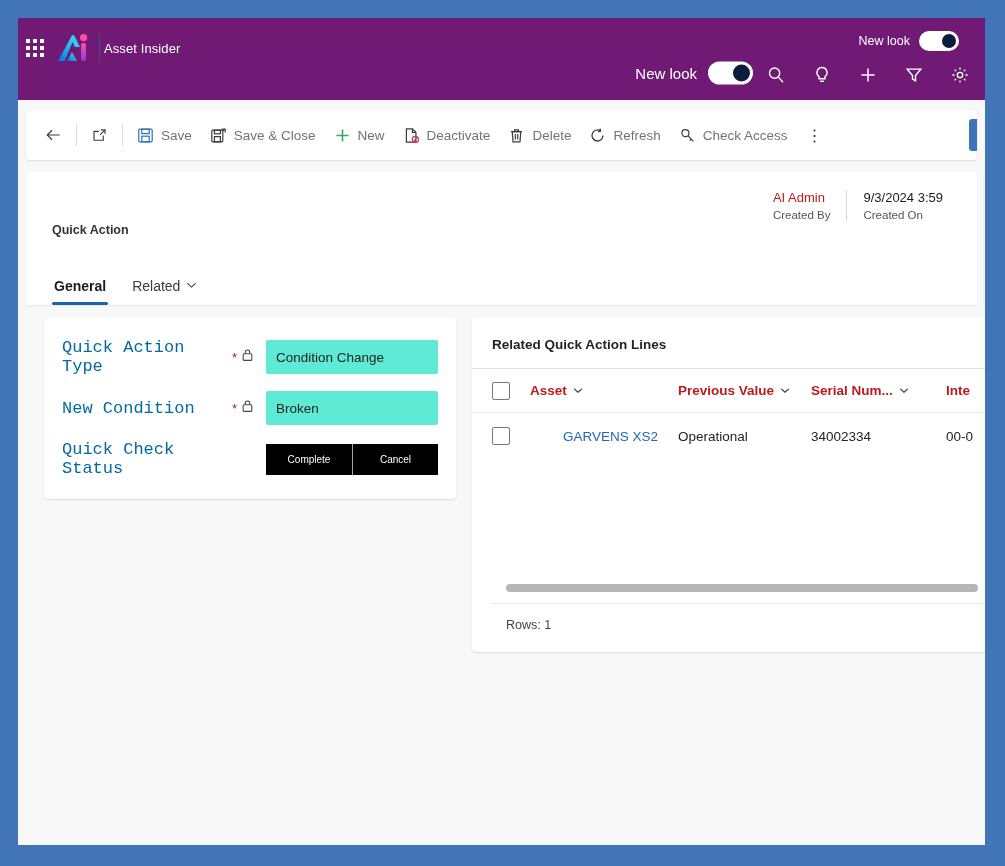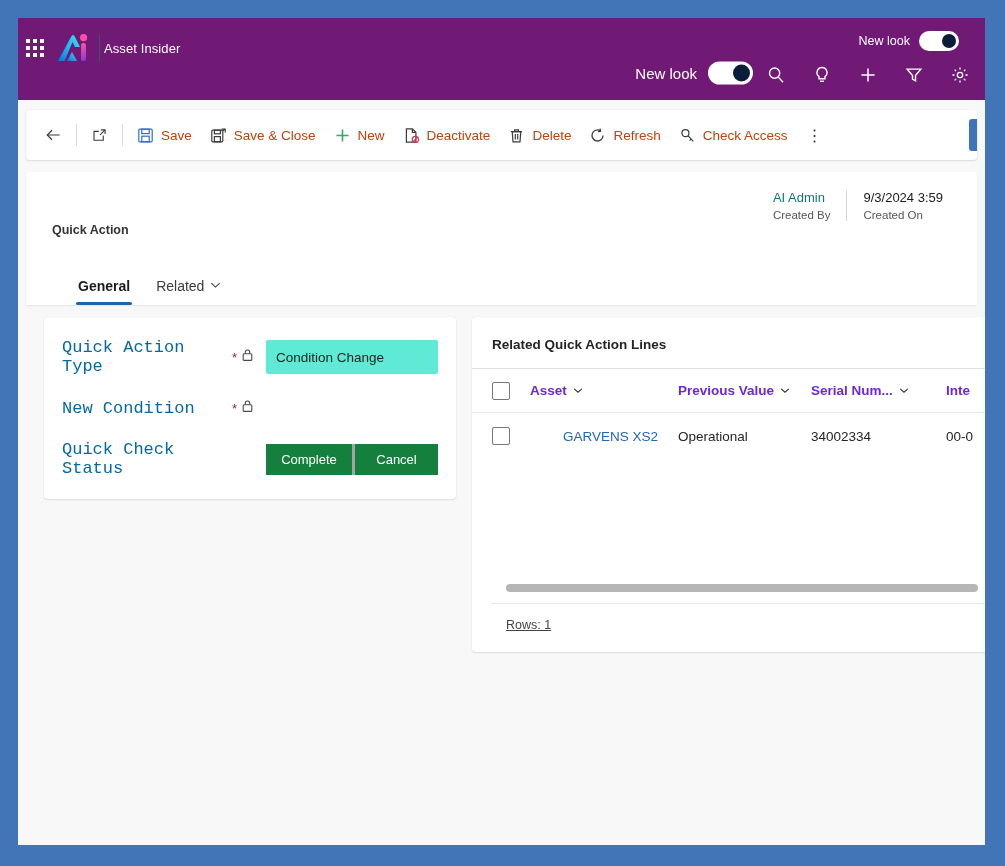--- a/index.html
+++ b/index.html
@@ -88,21 +88,21 @@
     background: #ffffff;
     border-radius: 3px;
     box-shadow: 0 1px 2px rgba(0,0,0,.10), 0 0 1px rgba(0,0,0,.12);
     display: flex; align-items: center;
     padding-left: 10px;
     overflow: hidden;
   }
   .cmd-btn {
     display: flex; align-items: center; gap: 7px;
     height: 34px; padding: 0 9px;
-    font-size: 13.5px; color: #c2410c;
+    font-size: 13.5px; color: #737373;
     cursor: pointer; white-space: nowrap;
     border-radius: 2px;
   }
   .cmd-icon { width: 17px; height: 17px; display:flex; align-items:center; justify-content:center; }
   .cmd-sep { width: 1px; height: 22px; background: #dcdcdc; margin: 0 5px; }
   .cmd-overflow {
     width: 28px; height: 32px; display:flex; align-items:center; justify-content:center;
     cursor: pointer; color:#333; font-size:16px; letter-spacing:0; margin-left: 4px;
   }
   .cmd-right-stub {
@@ -131,25 +131,25 @@
     position: absolute; left: 26px; top: 51px;
     font-size: 12.5px; font-weight: 600; color: #333333;
   }
   #record-meta {
     position: absolute; right: 18px; top: 18px;
     display: flex; align-items: stretch; gap: 0;
   }
   .meta-cell { padding: 0 16px; }
   .meta-cell + .meta-cell { border-left: 1px solid #d6d6d6; }
   .meta-val { font-size: 13px; color: #1b1b1b; margin-bottom: 4px; white-space: nowrap; }
-  .meta-val.link { color: #0f766e; cursor: pointer; }
+  .meta-val.link { color: #b91c1c; cursor: pointer; }
   .meta-lbl { font-size: 11.5px; color: #555555; white-space: nowrap; }
   #tabs {
     position: absolute; left: 26px; bottom: 0;
-    display: flex; align-items: center; gap: 22px; margin-left: 24px;
+    display: flex; align-items: center; gap: 22px;
   }
   .tab {
     position: relative;
     font-size: 14px; color: #3b3b3b;
     padding: 8px 2px 11px 2px; cursor: pointer;
     display: flex; align-items: center; gap: 6px;
   }
   .tab.active { font-weight: 600; color: #1b1b1b; }
   .tab.active::after {
     content: ""; position: absolute; left: 0; right: 0; bottom: 0;
@@ -192,26 +192,26 @@
     display: flex; align-items: center;
     padding: 0 10px;
     font-size: 13.5px; color: #242424;
     cursor: text;
   }
   .choice-group {
     flex: 1 1 auto; height: 31px; display: flex;
   }
   .choice-btn {
     flex: 1 1 50%;
-    background: #15803d; color: #ffffff;
-    font-size: 13px;
+    background: #000000; color: #ffffff;
+    font-size: 10px;
     display: flex; align-items: center; justify-content: center;
     cursor: pointer;
   }
-  .choice-btn + .choice-btn { border-left: 3px solid #a3a3a3; }
+  .choice-btn + .choice-btn { border-left: 1px solid #a3a3a3; }
 
   
   #related-panel {
     position: absolute; left: 446px; top: 0;
     width: 540px; height: 335px;
     padding: 20px 0 0 0;
     overflow: hidden;
   }
   #grid-title {
     font-size: 13.5px; font-weight: 600; color: #242424;
@@ -224,21 +224,21 @@
   }
   .grid-head { height: 44px; border-top: 1px solid #e1e1e1; }
   .grid-row { height: 47px; }
   .col-check { width: 58px; flex: 0 0 auto; display: flex; justify-content: center; }
   .cbx {
     width: 18px; height: 18px; border: 1px solid #777777;
     background: #ffffff; border-radius: 2px; cursor: pointer;
   }
   .col { flex: 0 0 auto; display: flex; align-items: center; gap: 6px;
          font-size: 13.5px; }
-  .grid-head .col { font-weight: 600; color: #6d28d9; cursor: pointer; }
+  .grid-head .col { font-weight: 600; color: #b91c1c; cursor: pointer; }
   .grid-row .col { color: #242424; }
   .c-asset { width: 148px; }
   .c-prev  { width: 133px; }
   .c-serial{ width: 135px; }
   .c-int   { width: 130px; }
   .cell-link { color: #2266bb; cursor: pointer; margin-left: 33px; }
   .chev { font-size: 9px; color: #444; }
   #grid-scroll-track {
     position: absolute; left: 34px; right: 0; bottom: 60px;
     height: 8px;
@@ -246,21 +246,21 @@
   #grid-scroll-thumb {
     width: 472px; height: 8px; border-radius: 4px; background: #b6b6b6;
     cursor: pointer;
   }
   #grid-footer-sep {
     position: absolute; left: 20px; right: 0; bottom: 48px;
     height: 1px; background: #e6e6e6;
   }
   #grid-rows-count {
     position: absolute; left: 34px; bottom: 20px;
-    font-size: 12.5px; color: #444444; text-decoration: underline;
+    font-size: 12.5px; color: #444444;
   }
 </style>
 </head>
 <body>
 
 <div id="app-window">
 
   <div id="top-bar">
 
     <div class="waffle">
@@ -504,20 +504,21 @@
         <div class="field-label">New Condition</div>
         <div class="field-flags">
           <span class="req-star">*</span>
           <span>
             <svg width="13" height="14" viewBox="0 0 13 14" fill="none" stroke="#4a4a4a" stroke-width="1.1">
               <rect x="2.2" y="5.8" width="8.6" height="6.6" rx="1"></rect>
               <path d="M4.3 5.7V4.2a2.2 2.2 0 0 1 4.4 0v1.5"></path>
             </svg>
           </span>
         </div>
+        <div class="field-input">Broken</div>
       </div>
 
       <div class="field-row">
         <div class="field-label">Quick Check Status</div>
         <div class="field-flags"></div>
         <div class="choice-group">
           <div class="choice-btn">Complete</div>
           <div class="choice-btn">Cancel</div>
         </div>
       </div>

